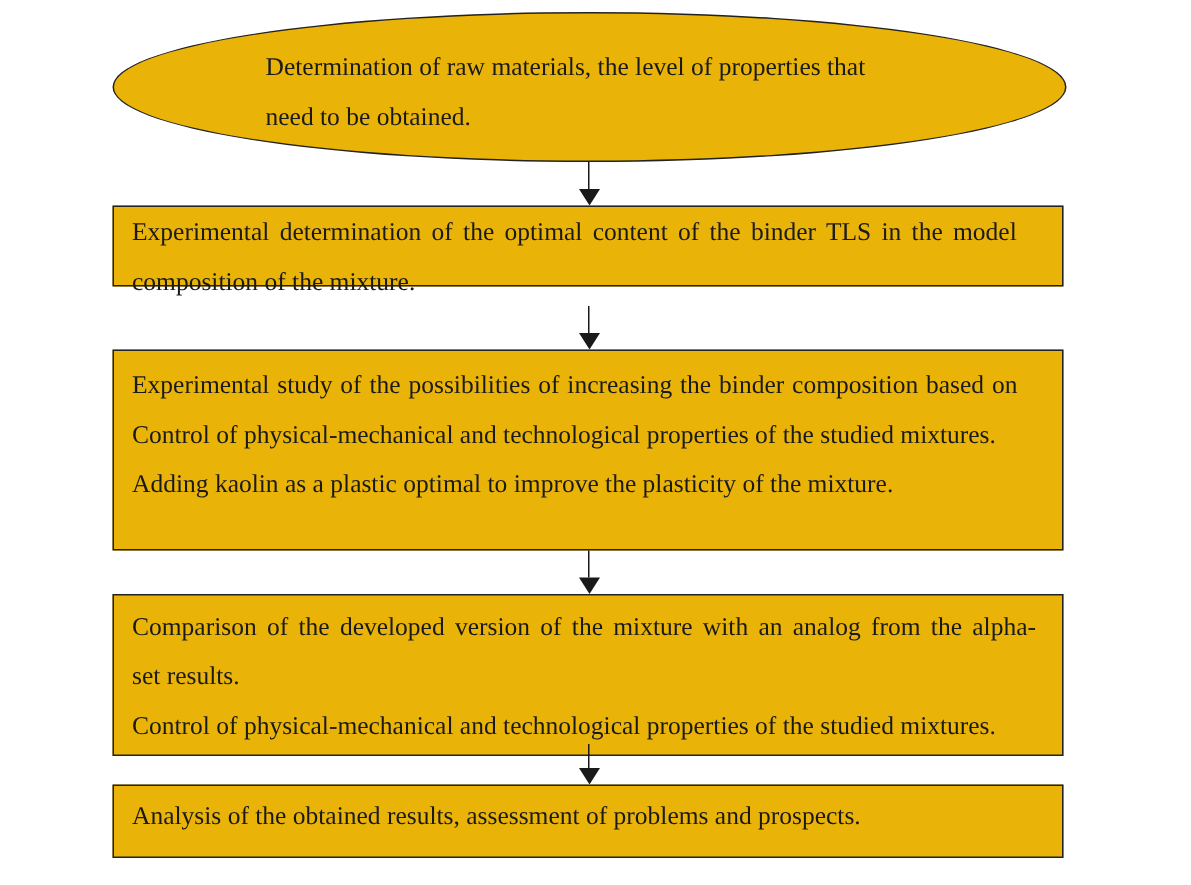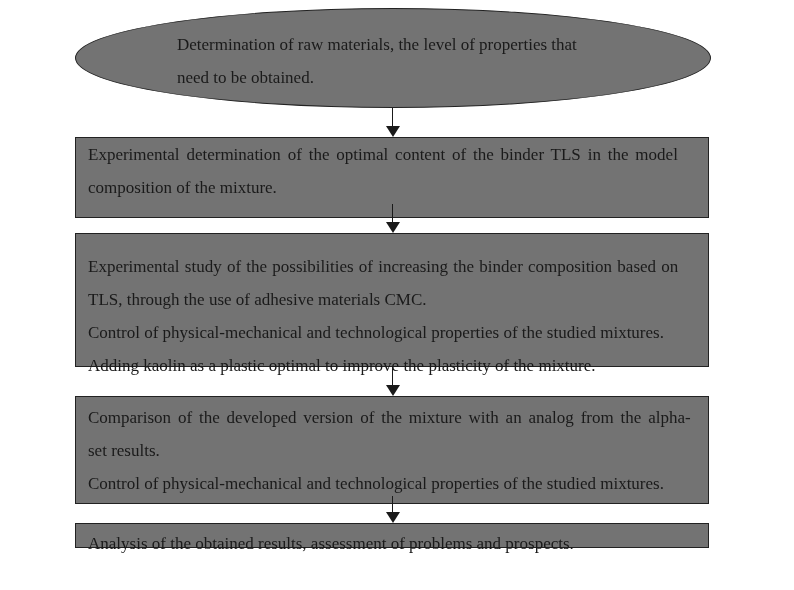--- a/index.html
+++ b/index.html
@@ -14,38 +14,38 @@
     background: #ffffff;
     font-family: "Liberation Serif", "DejaVu Serif", serif;
     color: #1a1a1a;
     overflow: hidden;
   }
   .node {
     position: absolute;
     left: 75px;
     width: 636px;
     box-sizing: border-box;
-    background: #737373;
+    background: #eab308;
     border: 1px solid #222222;
   }
   .ellipse {
     top: 8px;
     height: 100px;
     border-radius: 50%;
   }
   .ellipse-text {
     position: absolute;
     left: 101px;
     top: 19px;
   }
   .box { width: 634px; }
-  .box-1 { top: 137px; height: 81px; padding: 0 10px 8px 12px; }
-  .box-2 { top: 233px; height: 134px; padding: 16px 10px 0 12px; }
+  .box-1 { top: 137px; height: 54px; padding: 0 10px 8px 12px; }
+  .box-2 { top: 233px; height: 134px; padding: 6px 10px 0 12px; }
   .box-3 { top: 396px; height: 108px; padding: 4px 10px 0 12px; }
-  .box-4 { top: 523px; height: 25px; padding: 3px 10px 0 12px; }
+  .box-4 { top: 523px; height: 49px; padding: 3px 10px 0 12px; }
   .line {
     height: 33px;
     line-height: 33px;
     font-size: 17px;
     white-space: nowrap;
     color: #1a1a1a;
   }
   .stretch {
     word-spacing: 2.6px;
   }
@@ -99,21 +99,20 @@
     <div class="line">composition of the mixture.</div>
   </div>
 
   <div class="arrow arrow-2">
     <div class="arrow-shaft"></div>
     <div class="arrow-head"></div>
   </div>
 
   <div class="node box box-2">
     <div class="line stretch-sm">Experimental study of the possibilities of increasing the binder composition based on</div>
-    <div class="line">TLS, through the use of adhesive materials CMC.</div>
     <div class="line">Control of physical-mechanical and technological properties of the studied mixtures.</div>
     <div class="line">Adding kaolin as a plastic optimal to improve the plasticity of the mixture.</div>
   </div>
 
   <div class="arrow arrow-3">
     <div class="arrow-shaft"></div>
     <div class="arrow-head"></div>
   </div>
 
   <div class="node box box-3">

